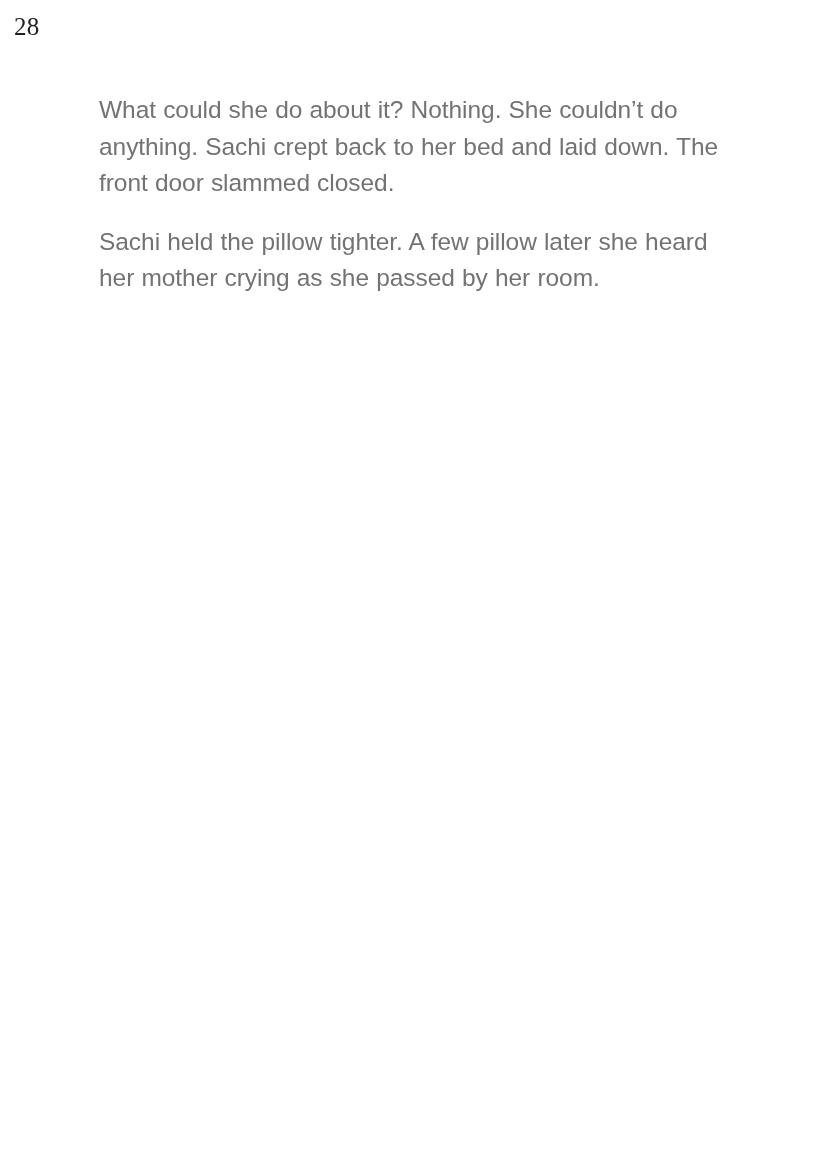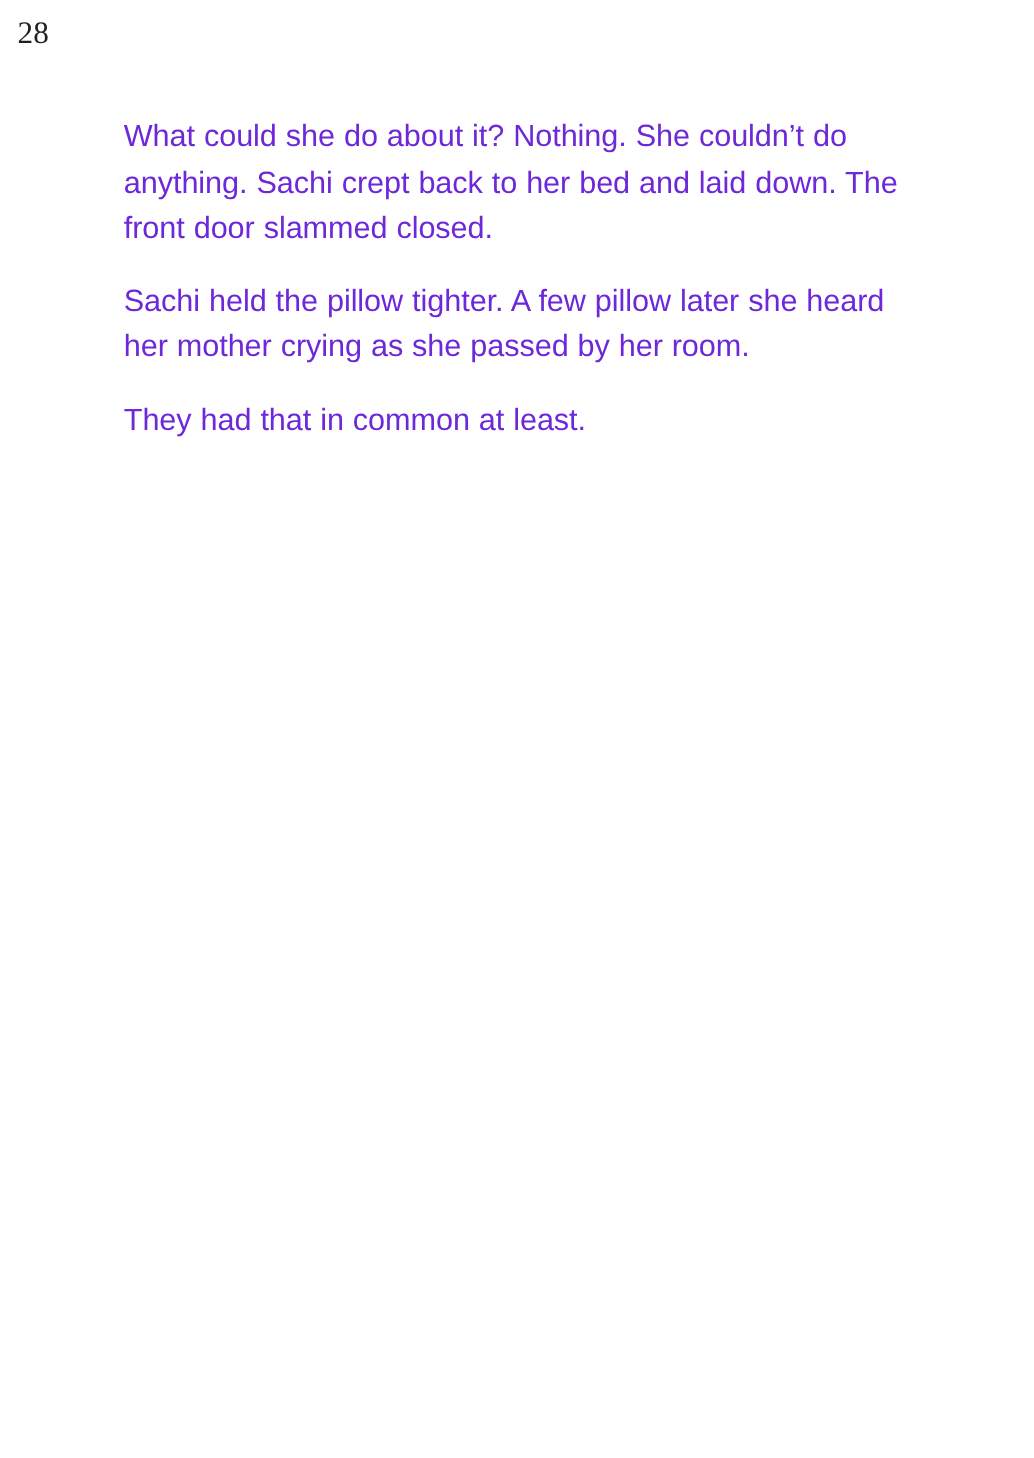--- a/index.html
+++ b/index.html
@@ -34,35 +34,34 @@
   .body-text {
     position: absolute;
     top: 92px;
     left: 99px;
     width: 625px;
   }
   .paragraph {
     font-family: "Liberation Sans", sans-serif;
     font-size: 24.5px;
     line-height: 36.5px;
-    color: #6d28d9;
+    color: #737373;
     margin: 0 0 22px 0;
     letter-spacing: -0.05px;
     word-spacing: 0.4px;
   }
   .paragraph:last-child {
     margin-bottom: 0;
   }
 </style>
 </head>
 <body>
 
 <div class="page">
 
   <div class="page-number">28</div>
 
   <div class="body-text">
     <p class="paragraph">What could she do about it? Nothing. She couldn’t do anything. Sachi crept back to her bed and laid down. The front door slammed closed.</p>
     <p class="paragraph">Sachi held the pillow tighter. A few pillow later she heard her mother crying as she passed by her room.</p>
-    <p class="paragraph">They had that in common at least.</p>
   </div>
 
 </div>
 
 </body></html>

